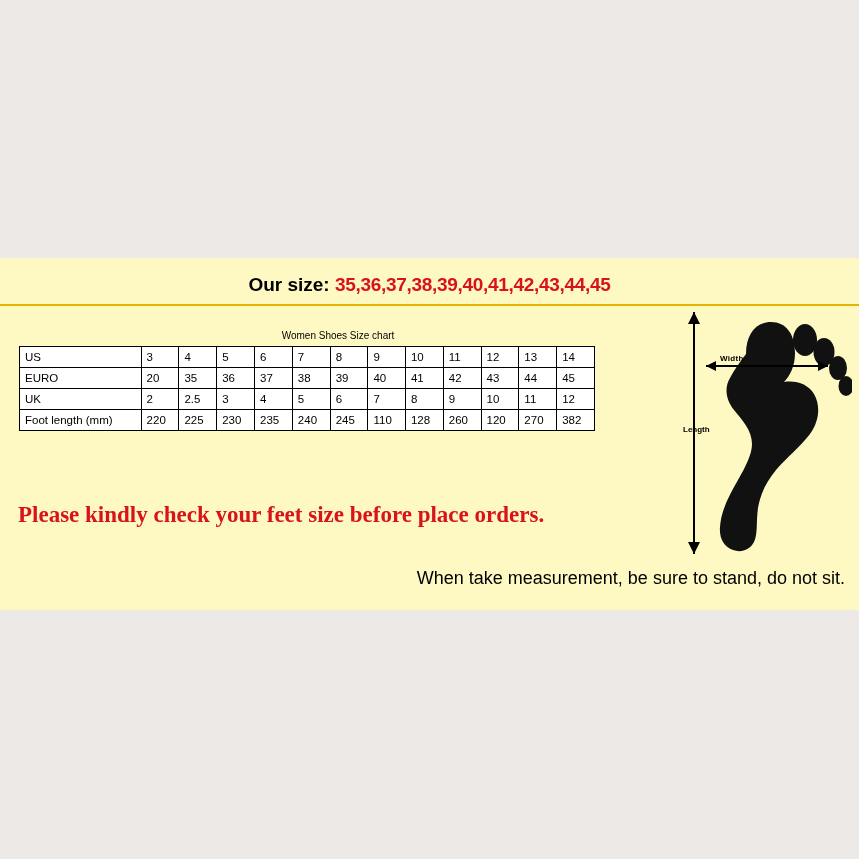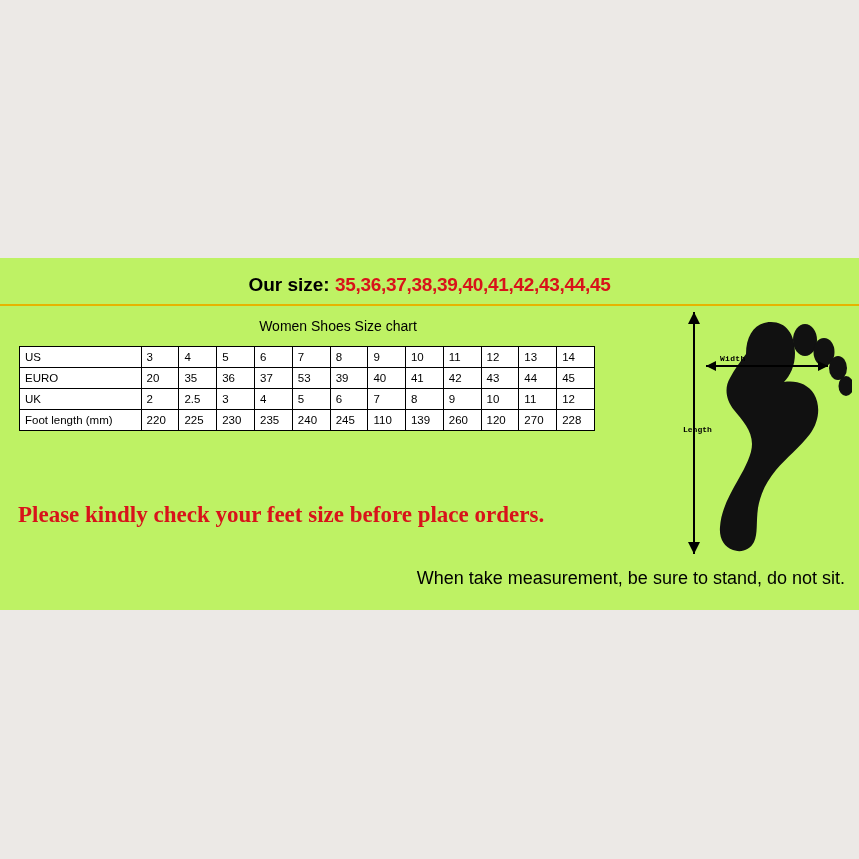--- a/index.html
+++ b/index.html
@@ -21,21 +21,21 @@
     width: 859px;
     height: 859px;
     background: #ece9e6;
   }
   .panel {
     position: absolute;
     left: 0;
     top: 258px;
     width: 859px;
     height: 352px;
-    background: #bef264;
+    background: #fef9c3;
   }
   
   .title-row {
     position: absolute;
     left: 0;
     top: 16px;
     width: 859px;
     text-align: center;
     font-weight: bold;
     font-size: 19px;
@@ -53,24 +53,24 @@
     left: 0;
     top: 46px;
     width: 859px;
     height: 2px;
     background: #e6b400;
   }
   
   .chart-heading {
     position: absolute;
     left: 20px;
-    top: 60px;
+    top: 72px;
     width: 636px;
     text-align: center;
-    font-size: 14px;
+    font-size: 10px;
     color: #000;
   }
   
   table.size-table {
     position: absolute;
     left: 19px;
     top: 88px;
     border-collapse: collapse;
     width: 576px;
     background: #fff;
@@ -122,21 +122,21 @@
   .foot-svg {
     position: absolute;
     left: 0;
     top: 0;
   }
   .dim-label {
     position: absolute;
     font-size: 8px;
     font-weight: bold;
     color: #000;
-    font-family: Liberation Mono, monospace;
+    font-family: Liberation Sans, sans-serif;
   }
   .dim-width {
     left: 44px;
     top: 44px;
     letter-spacing: 0.3px;
   }
   .dim-length {
     left: 7px;
     top: 115px;
   }
@@ -172,21 +172,21 @@
           <td class="val">12</td>
           <td class="val">13</td>
           <td class="val">14</td>
         </tr>
         <tr>
           <td class="label">EURO</td>
           <td class="val">20</td>
           <td class="val">35</td>
           <td class="val">36</td>
           <td class="val">37</td>
-          <td class="val">53</td>
+          <td class="val">38</td>
           <td class="val">39</td>
           <td class="val">40</td>
           <td class="val">41</td>
           <td class="val">42</td>
           <td class="val">43</td>
           <td class="val">44</td>
           <td class="val">45</td>
         </tr>
         <tr>
           <td class="label">UK</td>
@@ -205,25 +205,25 @@
         </tr>
         <tr>
           <td class="label">Foot length (mm)</td>
           <td class="val">220</td>
           <td class="val">225</td>
           <td class="val">230</td>
           <td class="val">235</td>
           <td class="val">240</td>
           <td class="val">245</td>
           <td class="val">110</td>
-          <td class="val">139</td>
+          <td class="val">128</td>
           <td class="val">260</td>
           <td class="val">120</td>
           <td class="val">270</td>
-          <td class="val">228</td>
+          <td class="val">382</td>
         </tr>
       </tbody>
     </table>
 
     <div class="notice">Please kindly check your feet size before place orders.</div>
 
     <div class="footnote">When take measurement, be sure to stand, do not sit.</div>
 
     <div class="foot-wrap">
       <svg class="foot-svg" width="176" height="250" viewBox="0 0 176 250">

